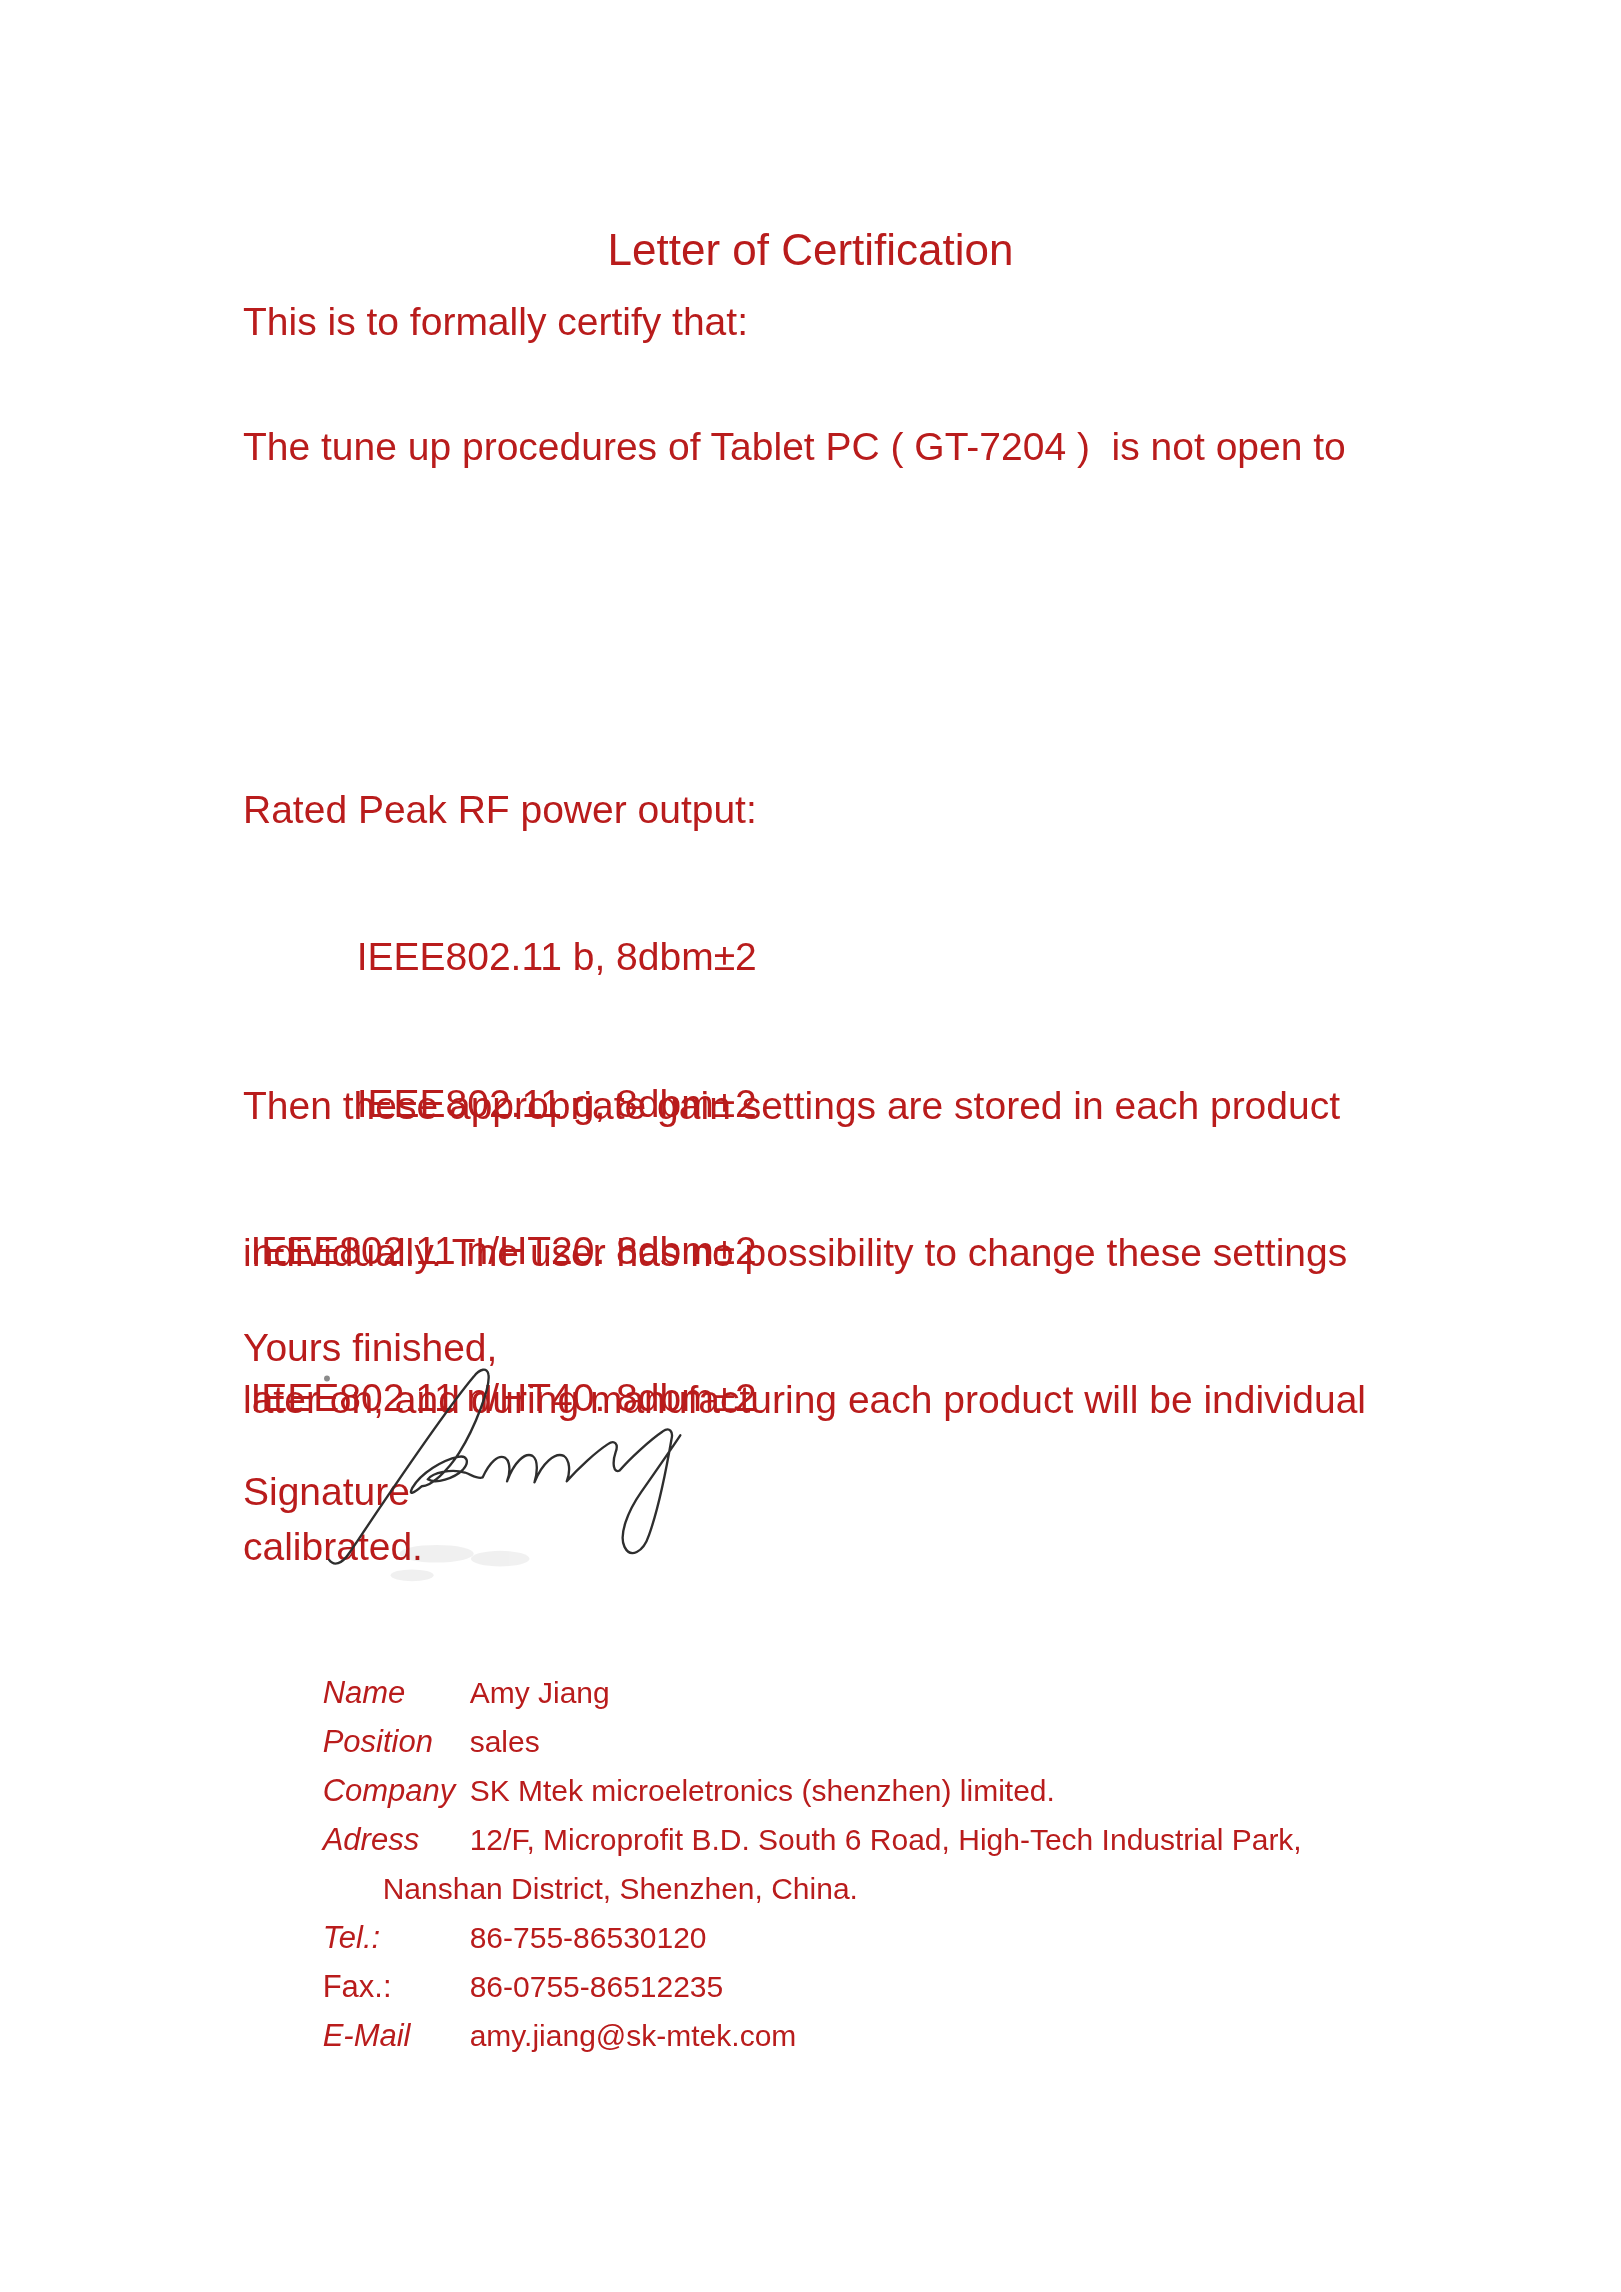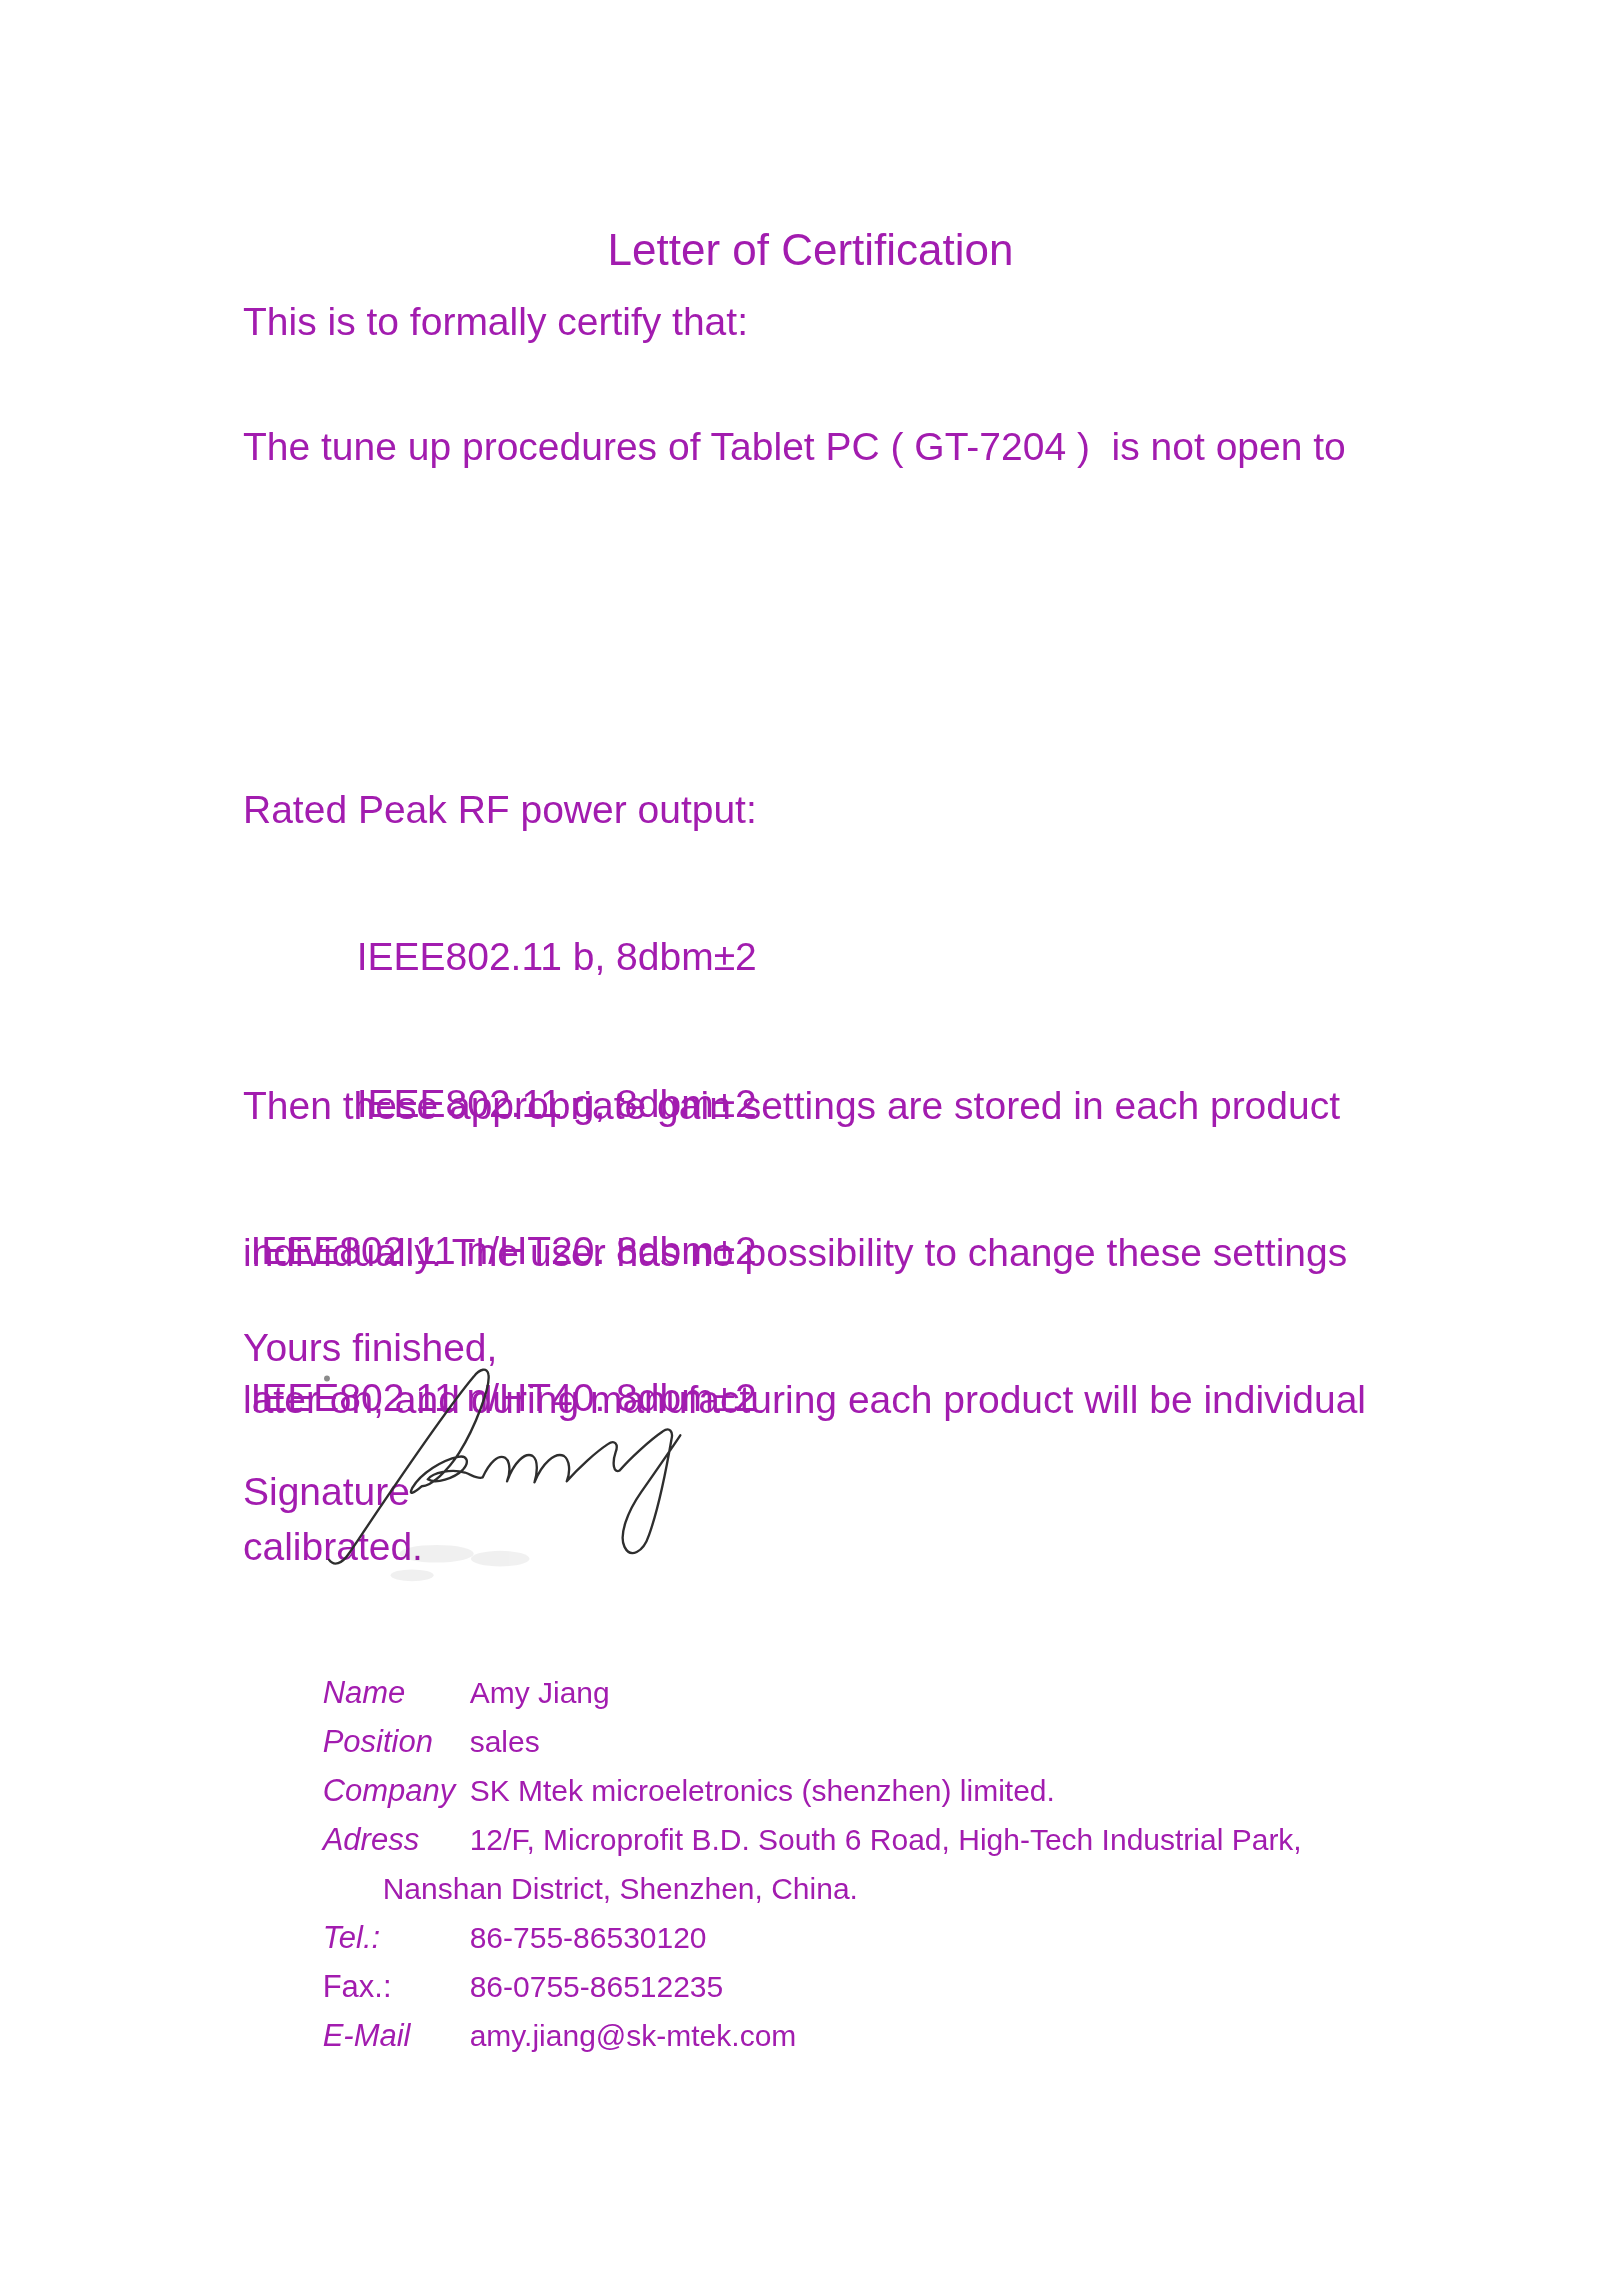--- a/index.html
+++ b/index.html
@@ -2,21 +2,21 @@
 <html><head>
 <meta charset="utf-8">
 <style>
   html,body{margin:0;padding:0;background:#ffffff;}
   .page{
     position:relative;
     width:1621px;
     height:2293px;
     background:#ffffff;
     font-family:"Liberation Sans","DejaVu Sans",sans-serif;
-    color:#a21caf;
+    color:#b91c1c;
     overflow:hidden;
   }
   .title{
     position:absolute;
     top:222px;
     left:0;
     width:100%;
     margin:0;
     text-align:center;
     font-size:44px;

